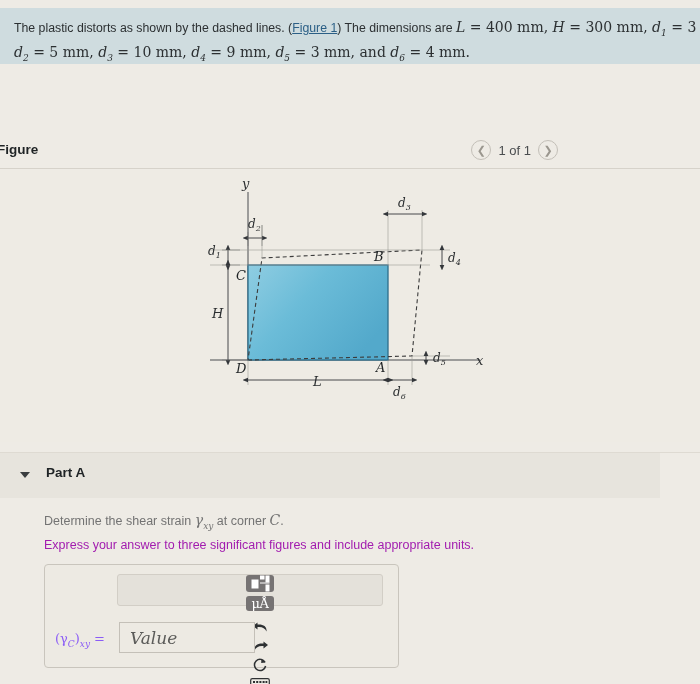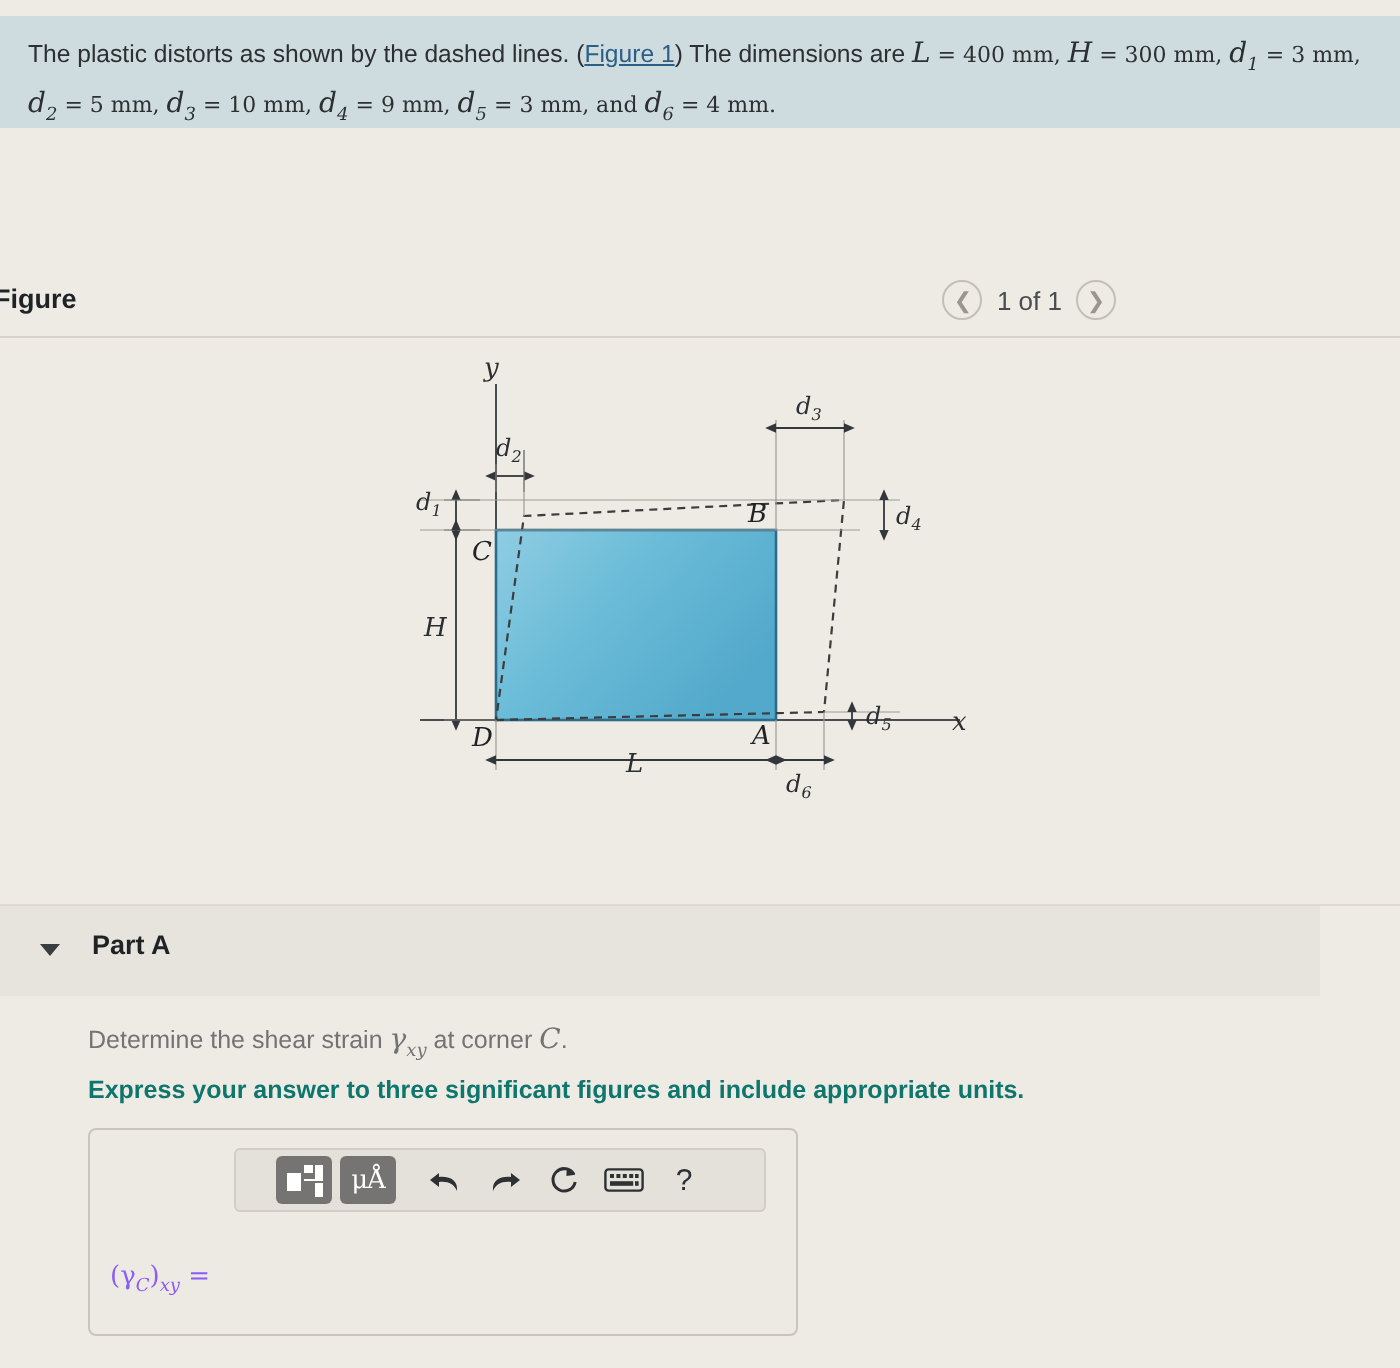--- a/index.html
+++ b/index.html
@@ -34,21 +34,21 @@
     white-space: nowrap;
   }
   .mathvar {
     font-family: "DejaVu Serif", serif;
     font-style: italic;
     font-size: 14px;
   }
   .mathnum {
     font-family: "DejaVu Serif", serif;
     font-style: normal;
-    font-size: 11px;
+    font-size: 14px;
   }
   .sub {
     font-size: 9px;
     vertical-align: sub;
     font-style: italic;
   }
   .fig-link {
     color: #2b5f86;
     text-decoration: underline;
     cursor: pointer;
@@ -164,22 +164,22 @@
     left: 44px;
     top: 512px;
     font-size: 12.5px;
     color: #737373;
   }
   .instruction-text {
     position: absolute;
     left: 44px;
     top: 538px;
     font-size: 12.5px;
-    font-weight: bold;
-    color: #0f766e;
+    font-weight: normal;
+    color: #a21caf;
   }
 
   
   .answer-box {
     position: absolute;
     left: 44px;
     top: 564px;
     width: 355px;
     height: 104px;
     border: 1px solid #c9c5bd;
@@ -194,20 +194,21 @@
     width: 266px;
     height: 32px;
     background: #e4e1da;
     border: 1px solid #d2cec6;
     border-radius: 3px;
     box-sizing: border-box;
     display: flex;
     align-items: center;
     gap: 4px;
     padding-left: 20px;
+    flex-direction: column;
   }
   .tb-btn {
     width: 28px;
     height: 24px;
     background: #767373;
     border-radius: 3px;
     display: flex;
     align-items: center;
     justify-content: center;
     cursor: pointer;
@@ -409,13 +410,14 @@
         <rect x="15.5" y="7.6" width="1.8" height="2.3" fill="#2e3133"></rect>
       </svg>
     </div>
     <div class="tb-icon">?</div>
   </div>
 
   <div class="answer-label">
     (γ<span style="font-size:9px;vertical-align:sub;font-style:italic;">C</span>)<span style="font-size:9px;vertical-align:sub;font-style:italic;">xy</span> =
   </div>
 
+  <div class="field field-value">Value</div>
 </div>
 
 </body></html>

